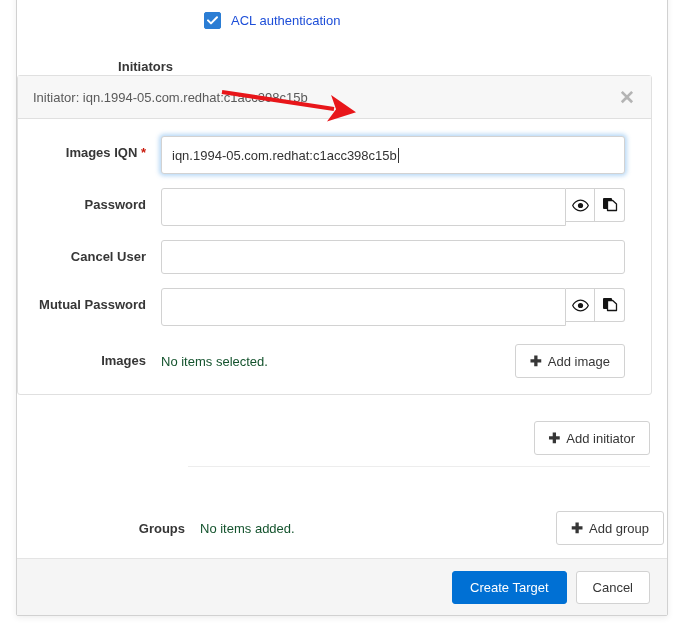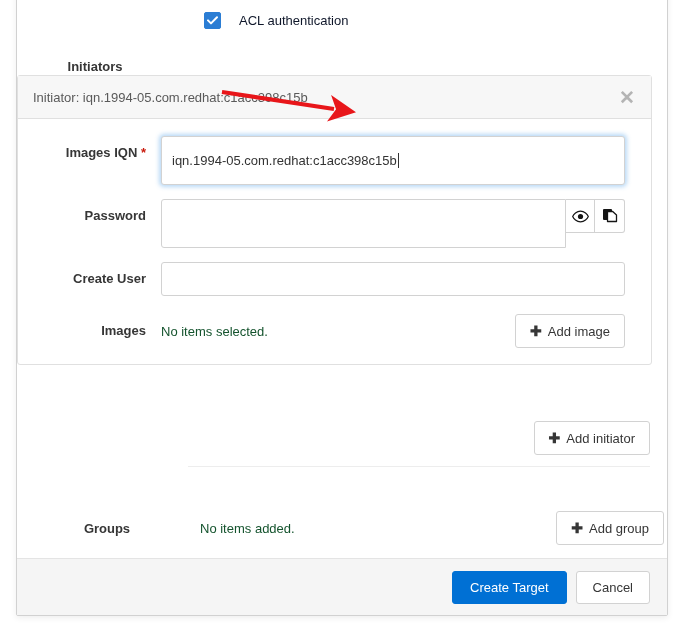--- a/index.html
+++ b/index.html
@@ -52,21 +52,21 @@
   }
 
   
   .form-row {
     display: flex;
     align-items: flex-start;
   }
   .form-label {
     width: 171px;
     min-width: 171px;
-    text-align: center;
+    text-align: right;
     padding-right: 15px;
     box-sizing: border-box;
     font-weight: bold;
     font-size: 13px;
     color: #363636;
     line-height: 17px;
   }
   .form-control { flex: 1; }
 
   
@@ -85,23 +85,23 @@
     border: 1px solid #2b7dd4;
     border-radius: 2px;
     box-sizing: border-box;
     display: inline-flex;
     align-items: center;
     justify-content: center;
     flex: none;
   }
   .cbx svg { display: block; }
   .acl-label {
-    margin-left: 18px;
-    font-size: 13px;
-    color: #0f172a;
+    margin-left: 10px;
+    font-size: 13px;
+    color: #1d4ed8;
     font-weight: normal;
   }
 
   
   .initiators-row {
     position: absolute;
     left: 0;
     top: 86px;
     width: 652px;
   }
@@ -182,21 +182,21 @@
   .caret {
     display: inline-block;
     width: 1px;
     height: 15px;
     background: #333;
     vertical-align: -3px;
     margin-left: 1px;
   }
   .inp-display {
     width: 100%;
-    height: 49px;
+    height: 38px;
     border: 1px solid #d2d2d2;
     border-radius: 3px;
     box-sizing: border-box;
     padding: 0 10px;
     font-size: 13px;
     color: #333333;
     background: #ffffff;
     display: flex;
     align-items: center;
     white-space: nowrap;
@@ -347,26 +347,46 @@
                     <svg width="16" height="16" viewBox="0 0 16 16">
                       <rect x="1" y="1" width="9" height="11" rx="1" fill="#151515"></rect>
                       <path d="M5.5 3.5h5.2L14.5 7v6.5H5.5z" fill="#ffffff" stroke="#151515" stroke-width="1.3" stroke-linejoin="round"></path>
                     </svg>
                   </div>
                 </div>
               </div>
             </div>
 
             <div class="prow">
-              <div class="plabel">Create User</div>
+              <div class="plabel">Cancel User</div>
               <div class="pctl">
                 <input class="inp" type="text" placeholder="" style="">
               </div>
             </div>
 
+            <div class="prow">
+              <div class="plabel">Mutual Password</div>
+              <div class="pctl">
+                <div class="input-group">
+                  <div class="inp-display"></div>
+                  <div class="igbtn">
+                    <svg width="17" height="13" viewBox="0 0 17 13">
+                      <path d="M8.5 1.2C4.6 1.2 1.6 4.3 0.7 6.5c0.9 2.2 3.9 5.3 7.8 5.3s6.9-3.1 7.8-5.3c-0.9-2.2-3.9-5.3-7.8-5.3z" fill="none" stroke="#151515" stroke-width="1.2"></path>
+                      <circle cx="8.5" cy="6.5" r="2.6" fill="#151515"></circle>
+                    </svg>
+                  </div>
+                  <div class="igbtn">
+                    <svg width="16" height="16" viewBox="0 0 16 16">
+                      <rect x="1" y="1" width="9" height="11" rx="1" fill="#151515"></rect>
+                      <path d="M5.5 3.5h5.2L14.5 7v6.5H5.5z" fill="#ffffff" stroke="#151515" stroke-width="1.3" stroke-linejoin="round"></path>
+                    </svg>
+                  </div>
+                </div>
+              </div>
+            </div>
 
             <div class="prow" style="margin-top:18px;">
               <div class="plabel">Images</div>
               <div class="pctl">
                 <div class="items-line">
                   <span class="muted">No items selected.</span>
                   <button class="btn">
                     <span class="plus">✚</span>
                     <span>Add image</span>
                   </button>

